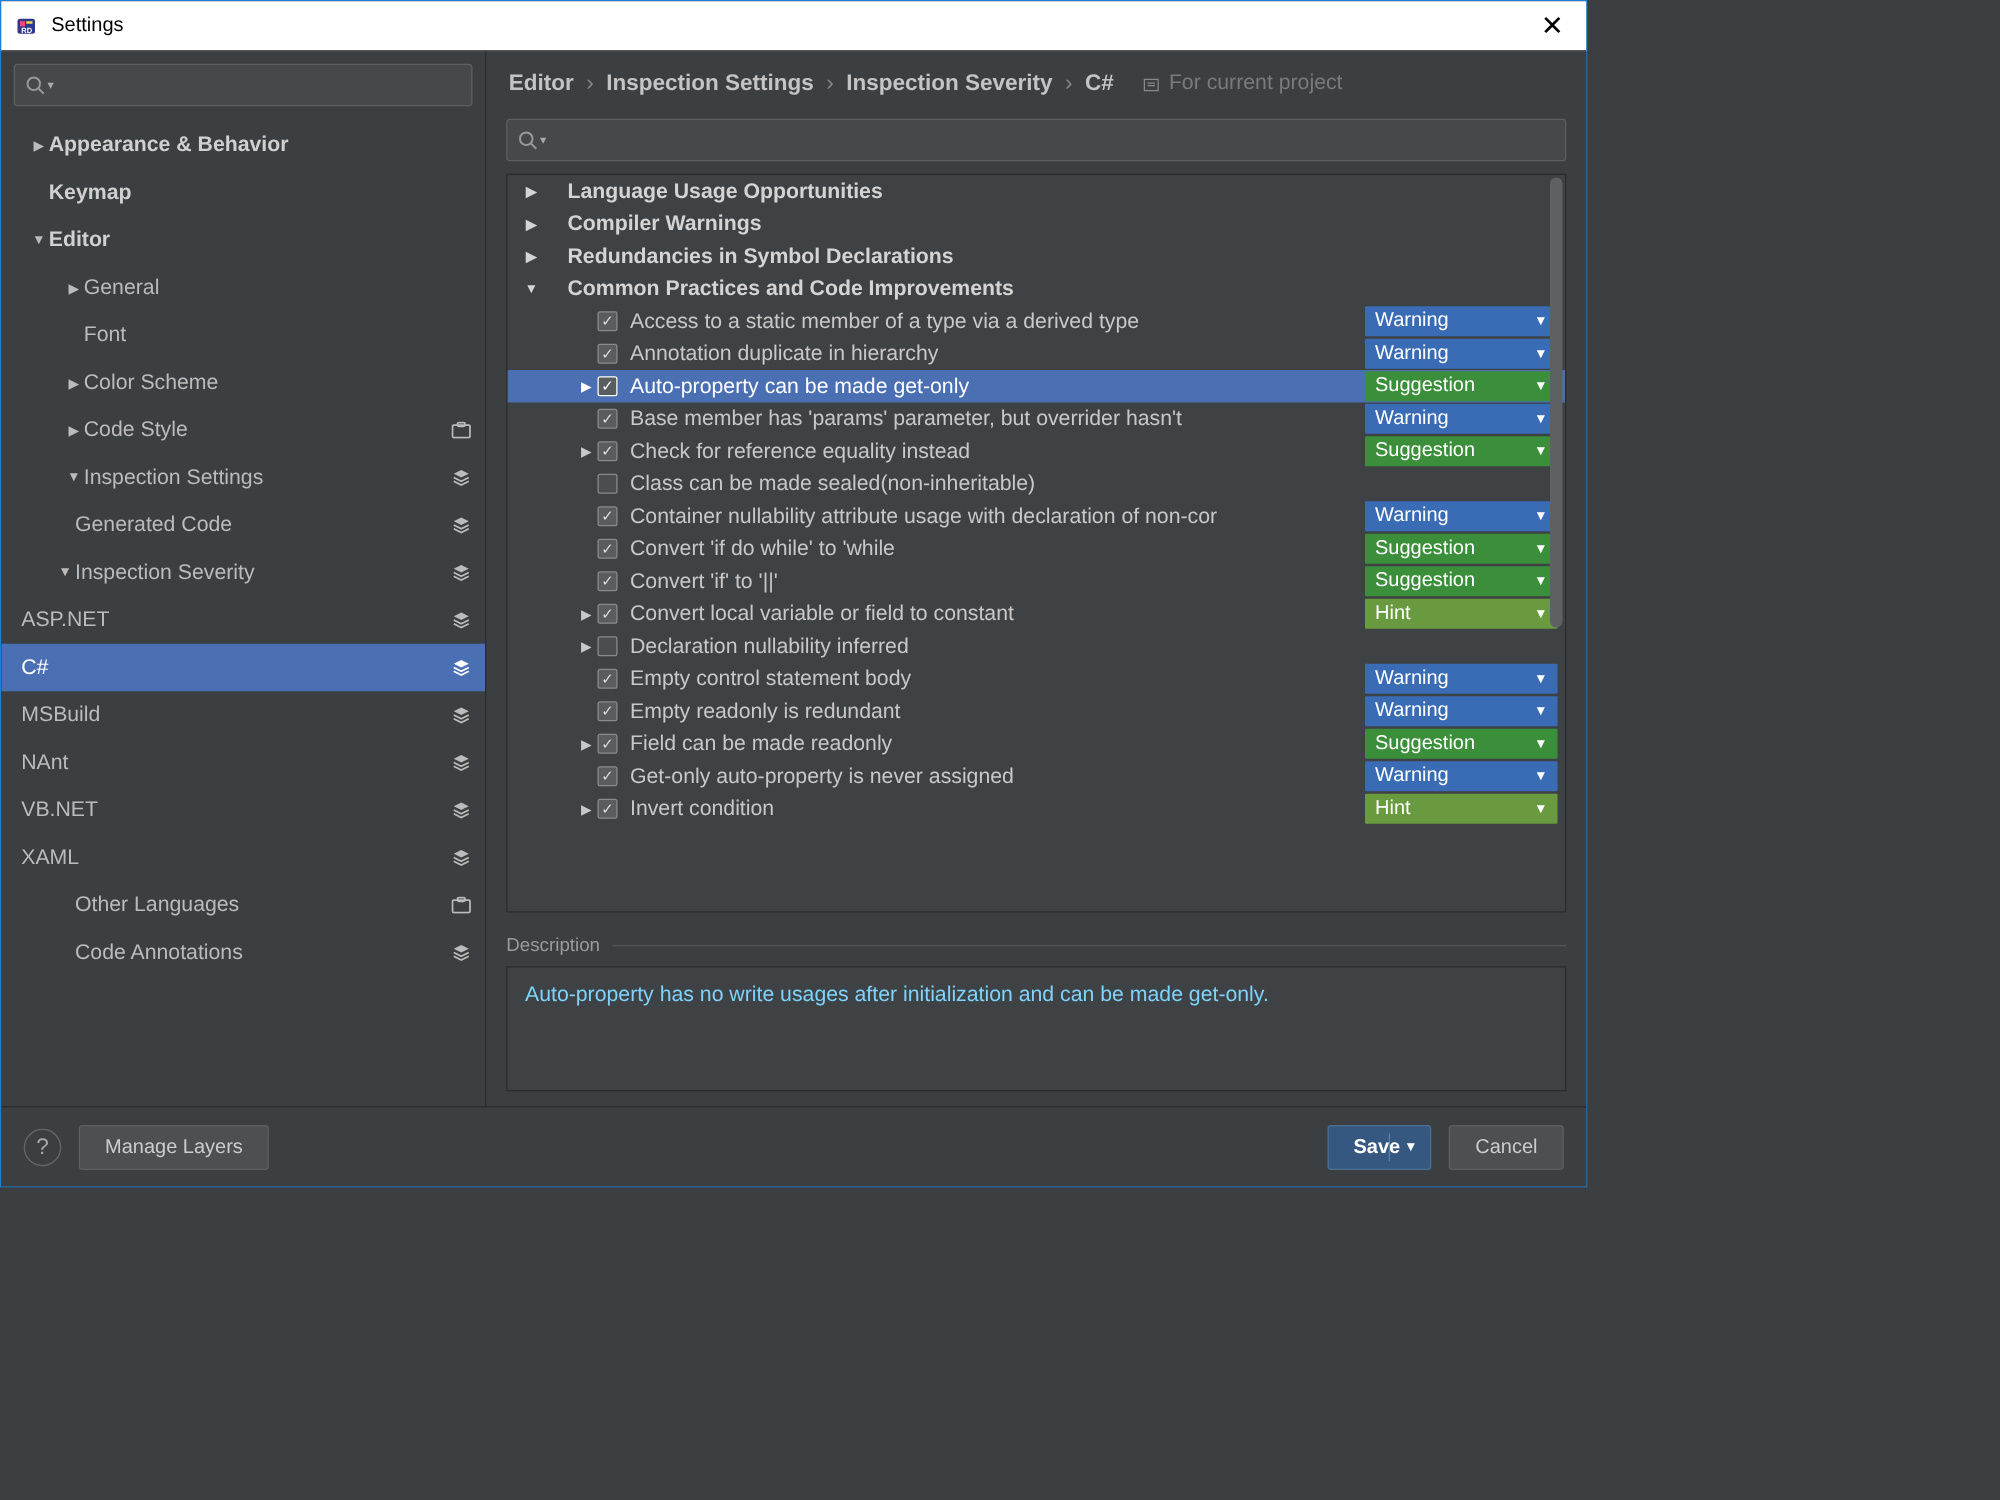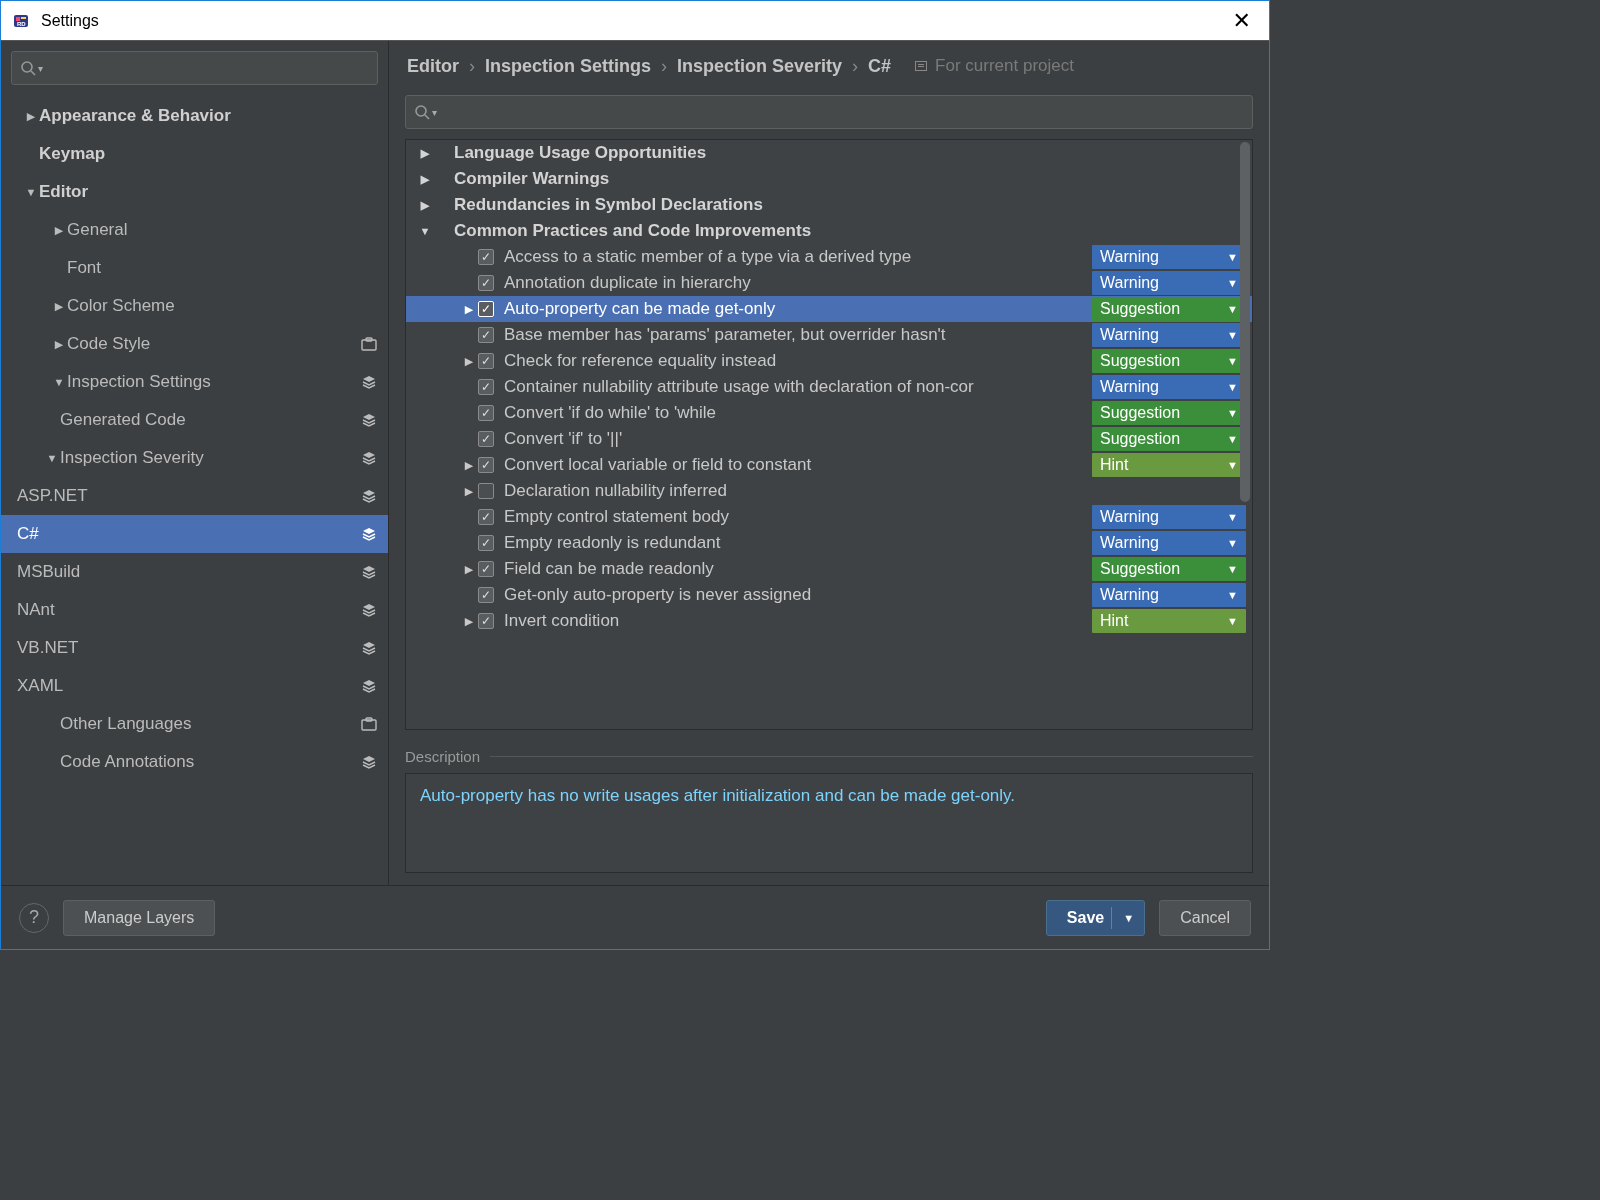--- a/index.html
+++ b/index.html
@@ -22,21 +22,21 @@
 .tree-row .label{flex:1}
 .tree-row .label.bold{font-weight:700;color:#d0d0d0}
 .tree-row.selected .exp{color:#fff}
 .tree-row .badge{width:18px;height:18px;display:inline-flex;align-items:center;justify-content:center;color:#bbb}
 .tree-row.selected .badge{color:#fff}
 .pad0{padding-left:22px}.pad1{padding-left:50px}.pad2{padding-left:43px}.pad3{}
 .content{flex:1;display:flex;flex-direction:column;overflow:hidden;padding:0 0 0 0}
 .breadcrumb{height:50px;display:flex;align-items:center;padding:0 18px;font-size:18px;gap:10px}
 .breadcrumb .bc{color:#c4c4c4;font-weight:600}
 .breadcrumb .sep{color:#888}
-.breadcrumb .proj{color:#7a7a7a;font-size:17px;display:flex;align-items:center;gap:6px;margin-left:12px}
+.breadcrumb .proj{color:#7a7a7a;font-size:17px;display:flex;align-items:flex-end;gap:6px;margin-left:12px}
 .content-search{margin:4px 16px 10px 16px;height:34px;background:#45494a;border:1px solid #5e6060;border-radius:3px;display:flex;align-items:center;padding:0 8px}
 .insp-panel{flex:1;margin:0 16px 10px 16px;border:1px solid #2b2b2b;background:#3f4244;overflow:hidden;position:relative}
 .insp-list{height:100%;overflow-y:auto;font-size:17px}
 .insp-row{display:flex;align-items:center;height:26px;padding-left:10px}
 .insp-row.cat{font-weight:700;color:#d4d4d4;cursor:pointer}
 .insp-row.item{color:#c8c8c8;cursor:pointer}
 .insp-row.item.selected{background:#4a6fb3;color:#fff}
 .insp-row .exp{width:18px;font-size:11px;display:inline-flex;justify-content:center}
 .insp-row .cbx{width:16px;height:16px;border:1px solid #8a8a8a;border-radius:2px;margin-right:10px;display:inline-flex;align-items:center;justify-content:center;background:#4b4e50;flex-shrink:0}
 .insp-row .cbx.checked{background:#5a5d5f}
@@ -53,21 +53,21 @@
 .cat-indent{padding-left:20px}
 .item-indent-0{padding-left:54px}
 .item-exp-col{width:18px;display:inline-flex;justify-content:center;font-size:11px}
 .desc-label{margin:8px 16px 4px 16px;font-size:15px;color:#9a9a9a;display:flex;align-items:center}
 .desc-label .line{flex:1;height:1px;background:#555;margin-left:10px}
 .desc-box{margin:4px 16px 12px 16px;height:100px;border:1px solid #2b2b2b;background:#3f4244;padding:12px 14px;font-size:17px;color:#7dd3fc}
 .footer{height:64px;border-top:1px solid #2b2b2b;display:flex;align-items:center;padding:0 18px;gap:14px;background:#3c3f41}
 .help{width:30px;height:30px;border:1px solid #666;border-radius:50%;display:flex;align-items:center;justify-content:center;color:#aaa;font-size:18px;cursor:pointer}
 .btn{height:36px;padding:0 20px;background:#4c5052;border:1px solid #5e6060;color:#ccc;font-size:16px;border-radius:3px;cursor:pointer;display:flex;align-items:center}
 .btn.primary{background:#365880;border-color:#4a708f;color:#fff;font-weight:600}
-.btn.split{position:relative;padding-right:40px}
+.btn.split{position:relative;padding-right:24px}
 .btn.split::after{content:"";position:absolute;right:32px;top:6px;bottom:6px;width:1px;background:#5b82aa}
 .btn.split .sc{position:absolute;right:10px;font-size:11px}
 .spacer{flex:1}
 .scrollbar-track{position:absolute;right:2px;top:2px;bottom:2px;width:10px}
 .scrollbar-thumb{position:absolute;right:0;width:10px;background:#5e6163;border-radius:5px}
 </style>
 </head>
 <body>
 
 <div class="window">
@@ -333,20 +333,29 @@
               <span class="item-exp-col">▶</span>
               <span class="cbx checked"></span>
               <span class="txt">Check for reference equality instead</span>
               <span class="sev suggestion">
                 <span>Suggestion</span>
                 <span class="sc">▼</span>
               </span>
             </div>
             <div class="insp-row item item-indent-0">
               <span class="item-exp-col"></span>
+              <span class="cbx"></span>
+              <span class="txt">Class can be made sealed(non-inheritable)</span>
+              <span class="sev none">
+                <span></span>
+                <span class="sc">▼</span>
+              </span>
+            </div>
+            <div class="insp-row item item-indent-0">
+              <span class="item-exp-col"></span>
               <span class="cbx checked"></span>
               <span class="txt">Container nullability attribute usage with declaration of non-cor</span>
               <span class="sev warning">
                 <span>Warning</span>
                 <span class="sc">▼</span>
               </span>
             </div>
             <div class="insp-row item item-indent-0">
               <span class="item-exp-col"></span>
               <span class="cbx checked"></span>

